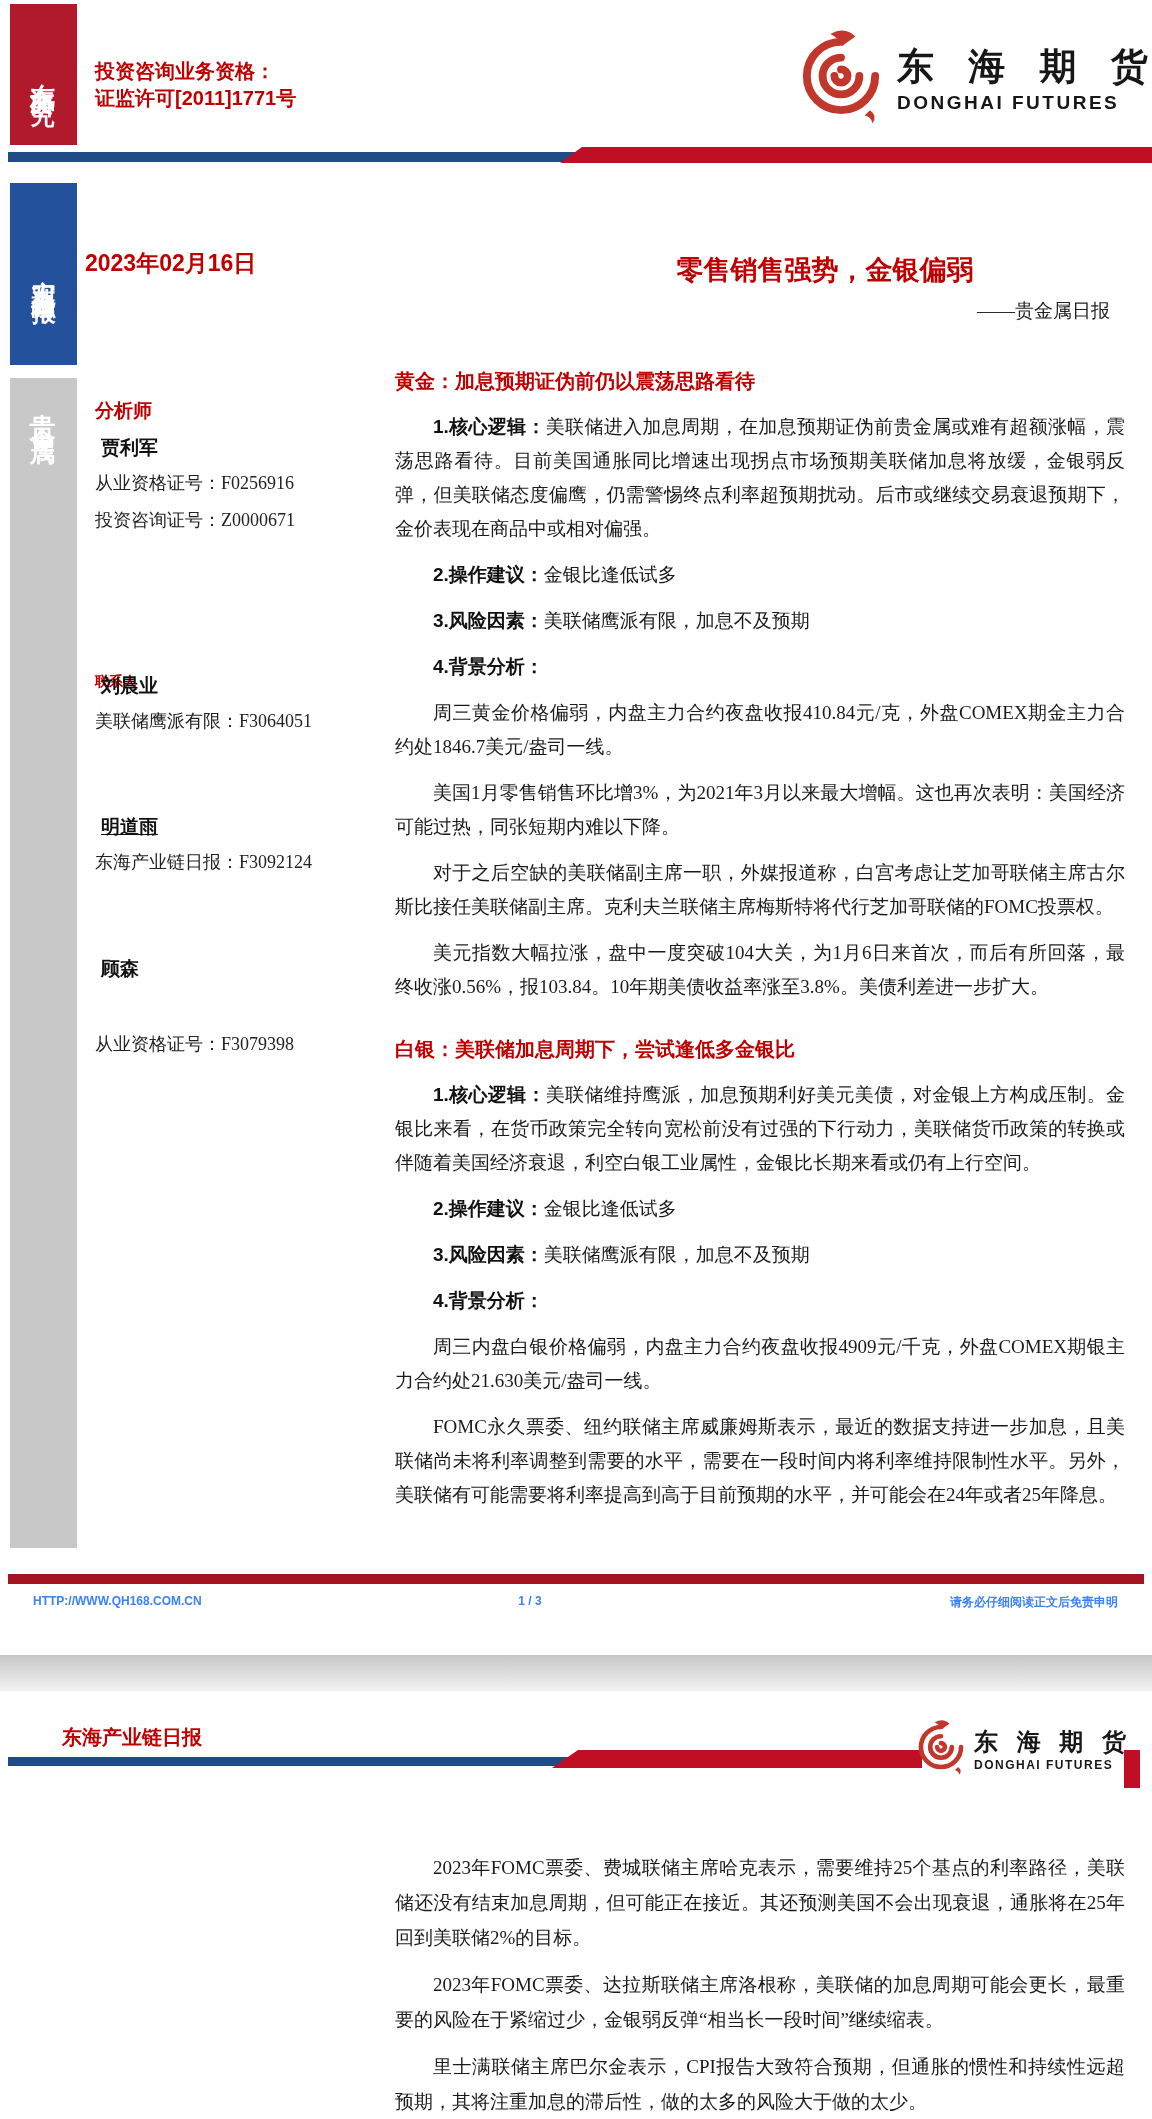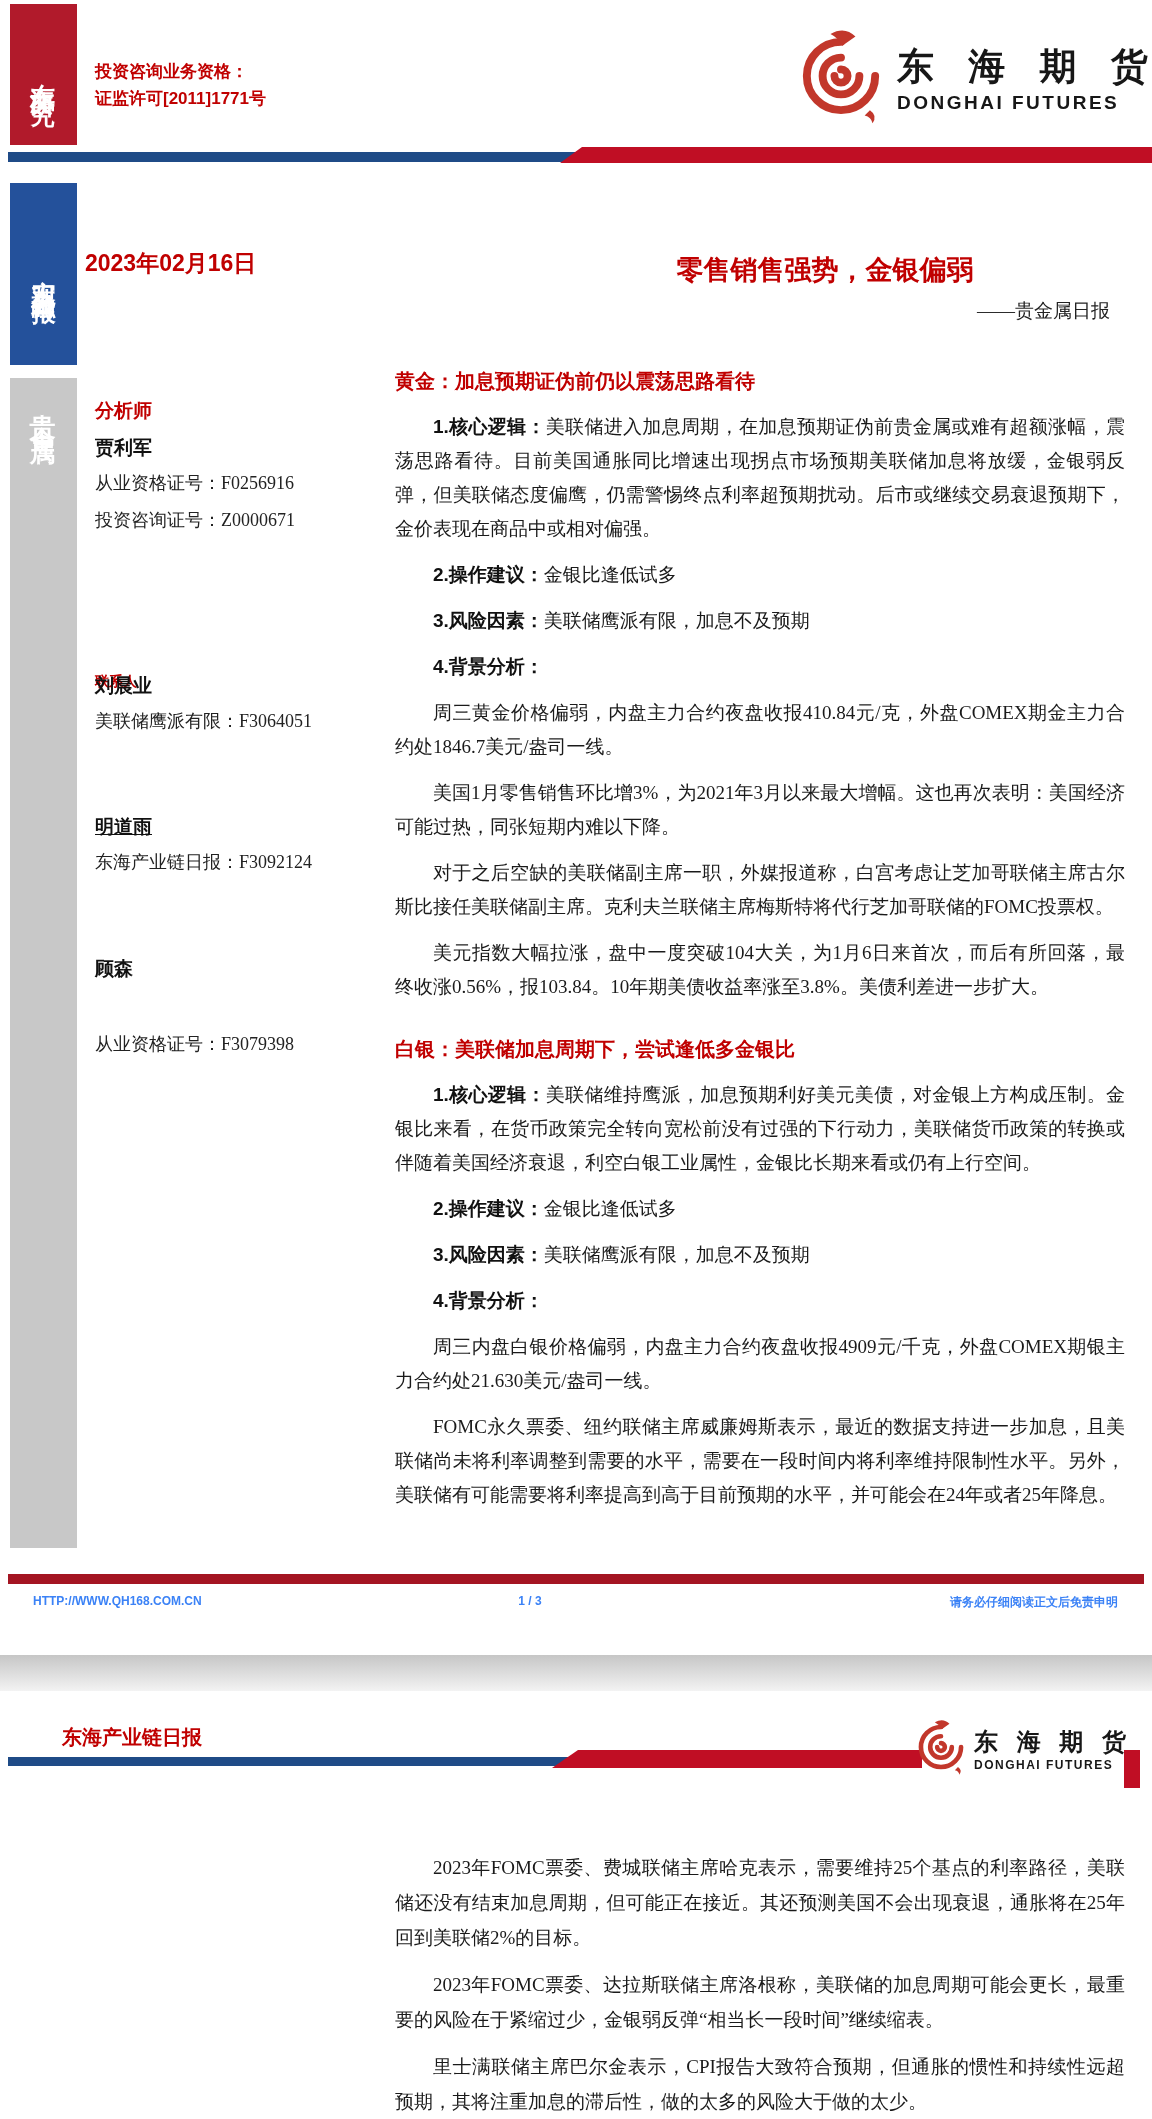--- a/index.html
+++ b/index.html
@@ -16,40 +16,40 @@
   .badge-gray{background:#c8c8c8;}
   
   .rule-blue{background:#1f4b87;}
   .rule-red{background:#c00e24;}
   
   .logo{display:flex;align-items:center;gap:10px;}
   .logo-cn{font-weight:bold;color:#171717;font-family:"Liberation Sans","DejaVu Sans",sans-serif;}
   .logo-en{font-weight:bold;color:#171717;font-family:"Liberation Sans","DejaVu Sans",sans-serif;}
   
   .red-bold{color:#c00000;font-weight:bold;font-family:"Liberation Sans","DejaVu Sans",sans-serif;}
-  .name{font-weight:bold;font-family:"Liberation Sans","DejaVu Sans",sans-serif;font-size:19px;color:#111;}
+  .name{font-weight:bold;font-family:"Liberation Sans","DejaVu Sans",sans-serif;font-size:19px;color:#111;margin-left:6px;}
   .cert{font-size:18px;color:#222;text-align:center;}
   .content{width:730px;}
   .content h2{margin:0 0 16px 0;font-size:20px;line-height:26px;}
   .content p{margin:0 0 12px 0;font-size:19px;line-height:34px;text-align:justify;text-indent:38px;}
   .content p b{font-family:"Liberation Sans","DejaVu Sans",sans-serif;color:#111;}
   .p2content p{line-height:35px;}
   .footer-text{font-size:12px;font-weight:bold;color:#3b82f6;font-family:Liberation Sans, sans-serif;}
   .sep-band{background:linear-gradient(to bottom,#c6c6c6,#f3f3f3);}
 </style>
 </head>
 <body>
 
 <div id="page">
 
   <div class="abs badge badge-red" style="left:10px;top:4px;width:67px;height:141px;">
     <span class="vtext" style="font-size:25px;letter-spacing:6px;">东海研究</span>
   </div>
 
-  <div class="abs red-bold" style="left:95px;top:58px;font-size:17px;line-height:27px;">
+  <div class="abs red-bold" style="left:95px;top:58px;font-size:20px;line-height:27px;">
     <div>投资咨询业务资格：</div>
     <div>证监许可[2011]1771号</div>
   </div>
 
   <div class="abs logo" style="left:795px;top:26px;">
     <span>
       <svg width="92" height="100" viewBox="0 0 70 76">
         <g fill="none" stroke="#c2372b" stroke-width="6" stroke-linecap="round">
           <path d="M35 12 A26 26 0 1 0 61 38"></path>
           <path d="M35 24 A14 14 0 1 0 49 38"></path>

